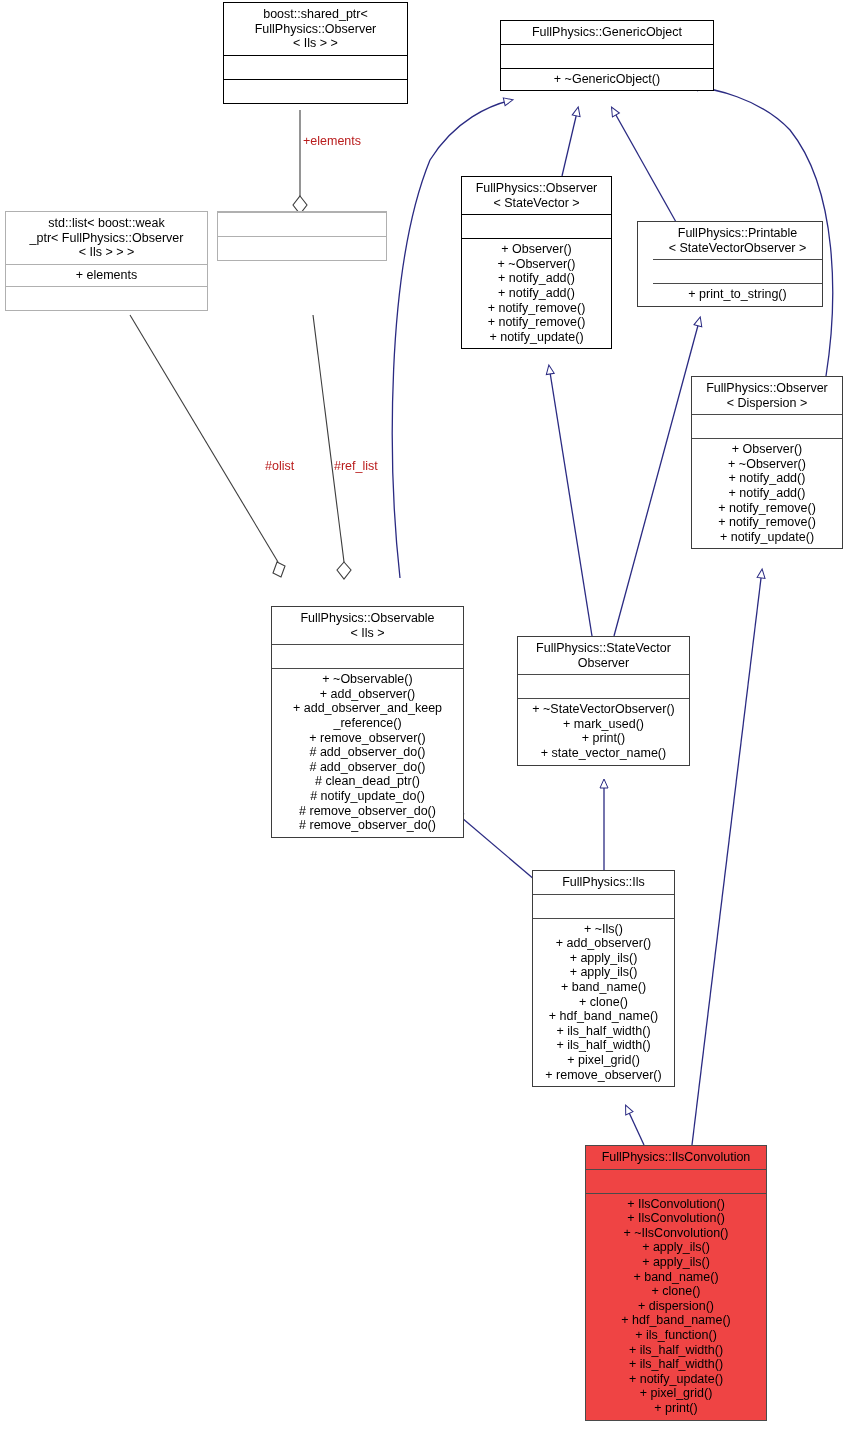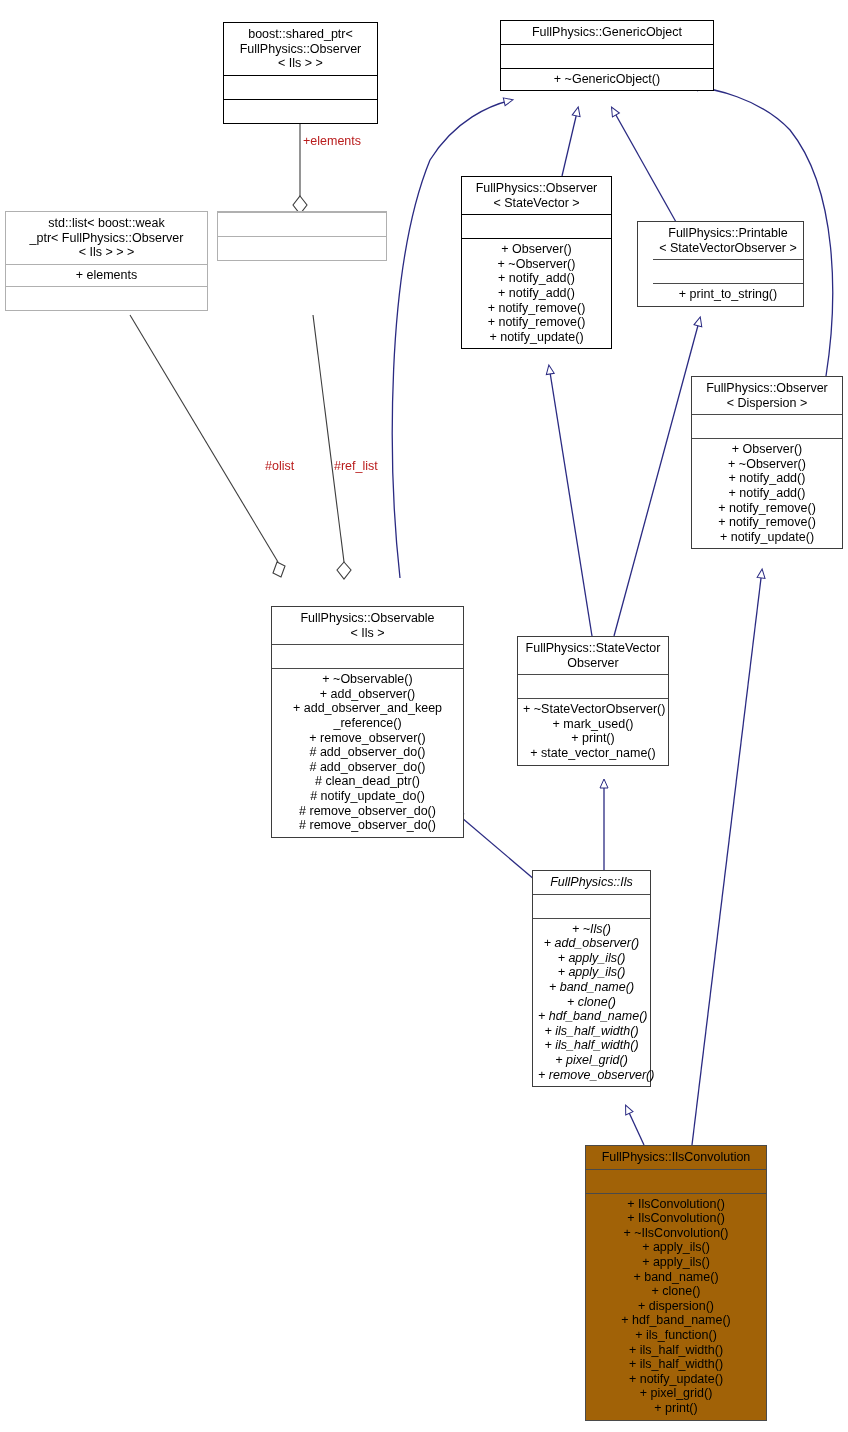--- a/index.html
+++ b/index.html
@@ -35,21 +35,21 @@
     line-height: 14.6px;
     color: #000000;
   }
   .uml-box.light {
     border: 1px solid #b0b0b0;
   }
   .uml-box.strong {
     border: 1px solid #3d3d3d;
   }
   .uml-box.highlight {
-    background: #a16207;
+    background: #ef4444;
     border: 1px solid #4a4a4a;
   }
   .uml-title {
     text-align: center;
     padding: 4px 4px 4px 4px;
     white-space: pre-line;
   }
   .divider {
     border-top: 1px solid #000000;
   }
@@ -149,21 +149,21 @@
       <path d="M692,1145 L762,570" fill="none" stroke="#2a2a82" stroke-width="1.3" marker-end="url(#hollowArrowBlue)"></path>
     </g>
   </svg>
 
   <div class="edge-label" style="left:303px; top:134px;">+elements</div>
 
   <div class="edge-label" style="left:265px; top:459px;text-align:right;">#olist</div>
 
   <div class="edge-label" style="left:334px; top:459px;">#ref_list</div>
 
-  <div class="uml-box" style="left:223px; top:22px; width:155px;">
+  <div class="uml-box" style="left:223px; top:2px; width:185px;">
     <div class="uml-title">boost::shared_ptr&lt;
 FullPhysics::Observer
 &lt; Ils &gt; &gt;</div>
     <div class="divider"></div>
     <div class="uml-attrs empty"></div>
     <div class="divider"></div>
     <div class="uml-ops empty"></div>
   </div>
 
   <div class="uml-box" style="left:500px; top:20px; width:214px;">
@@ -205,21 +205,21 @@
       <div class="member">+ Observer()</div>
       <div class="member">+ ~Observer()</div>
       <div class="member">+ notify_add()</div>
       <div class="member">+ notify_add()</div>
       <div class="member">+ notify_remove()</div>
       <div class="member">+ notify_remove()</div>
       <div class="member">+ notify_update()</div>
     </div>
   </div>
 
-  <div class="uml-box strong" style="left:637px; top:221px; width:167px;padding-left:15px;">
+  <div class="uml-box strong" style="left:637px; top:221px; width:186px;padding-left:15px;">
     <div class="uml-title">FullPhysics::Printable
 &lt; StateVectorObserver &gt;</div>
     <div class="divider"></div>
     <div class="uml-attrs empty"></div>
     <div class="divider"></div>
     <div class="uml-ops">
       <div class="member">+ print_to_string()</div>
     </div>
   </div>
 
@@ -254,35 +254,35 @@
       <div class="member">+ remove_observer()</div>
       <div class="member"># add_observer_do()</div>
       <div class="member"># add_observer_do()</div>
       <div class="member"># clean_dead_ptr()</div>
       <div class="member"># notify_update_do()</div>
       <div class="member"># remove_observer_do()</div>
       <div class="member"># remove_observer_do()</div>
     </div>
   </div>
 
-  <div class="uml-box strong" style="left:517px; top:636px; width:152px;">
+  <div class="uml-box strong" style="left:517px; top:636px; width:173px;">
     <div class="uml-title">FullPhysics::StateVector
 Observer</div>
     <div class="divider"></div>
     <div class="uml-attrs empty"></div>
     <div class="divider"></div>
     <div class="uml-ops">
       <div class="member">+ ~StateVectorObserver()</div>
       <div class="member">+ mark_used()</div>
       <div class="member">+ print()</div>
       <div class="member">+ state_vector_name()</div>
     </div>
   </div>
 
-  <div class="uml-box strong" style="left:532px; top:870px; width:119px;font-style:italic;">
+  <div class="uml-box strong" style="left:532px; top:870px; width:143px;">
     <div class="uml-title">FullPhysics::Ils</div>
     <div class="divider"></div>
     <div class="uml-attrs empty"></div>
     <div class="divider"></div>
     <div class="uml-ops">
       <div class="member">+ ~Ils()</div>
       <div class="member">+ add_observer()</div>
       <div class="member">+ apply_ils()</div>
       <div class="member">+ apply_ils()</div>
       <div class="member">+ band_name()</div>

